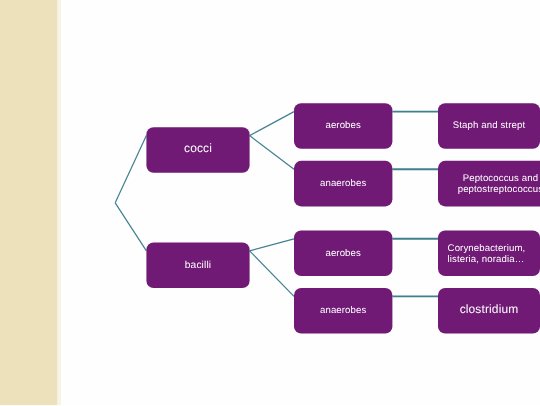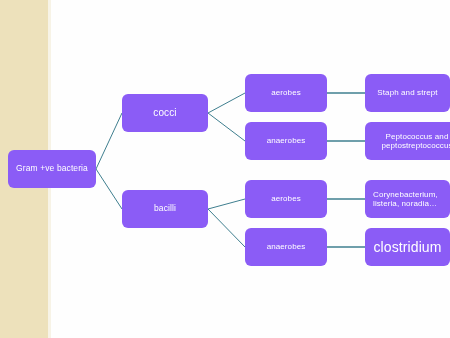--- a/index.html
+++ b/index.html
@@ -44,31 +44,32 @@
   svg.links {
     position: absolute;
     left: 0;
     top: 0;
     width: 450px;
     height: 338px;
     pointer-events: none;
   }
   .node {
     position: absolute;
-    background: #8b5cf6;
+    background: #701a75;
     border-radius: 6px;
     color: #ffffff;
     display: flex;
     align-items: center;
     justify-content: center;
     text-align: center;
     box-sizing: border-box;
     padding: 2px 5px;
     line-height: 1.15;
     letter-spacing: 0.1px;
+    margin-top: 12px;
   }
   .node span {
     display: block;
     width: 100%;
   }
   .n-root {
     left: 8px;
     top: 150px;
     width: 88px;
     height: 38px;
@@ -138,21 +139,21 @@
     font-size: 8px;
     justify-content: center;
     text-align: left;
     padding-left: 8px;
   }
   .n-l4d {
     left: 365px;
     top: 228px;
     width: 85px;
     height: 38px;
-    font-size: 14px;
+    font-size: 10px;
   }
 </style>
 </head>
 <body>
 
 <div id="slide">
 
   <div class="sidebar-band"></div>
   <div class="sidebar-edge"></div>
   <div class="canvas"></div>
@@ -165,23 +166,20 @@
       <line x1="208" y1="113" x2="245" y2="141"></line>
       <line x1="208" y1="209" x2="245" y2="199"></line>
       <line x1="208" y1="209" x2="245" y2="247"></line>
       <line x1="327" y1="93" x2="365" y2="93" stroke-width="1.6"></line>
       <line x1="327" y1="141" x2="365" y2="141" stroke-width="1.6"></line>
       <line x1="327" y1="199" x2="365" y2="199" stroke-width="1.6"></line>
       <line x1="327" y1="247" x2="365" y2="247" stroke-width="1.6"></line>
     </g>
   </svg>
 
-  <div class="node n-root">
-    <span>Gram +ve bacteria</span>
-  </div>
 
   <div class="node n-cocci">
     <span>cocci</span>
   </div>
 
   <div class="node n-bacilli">
     <span>bacilli</span>
   </div>
 
   <div class="node n-l3a">

